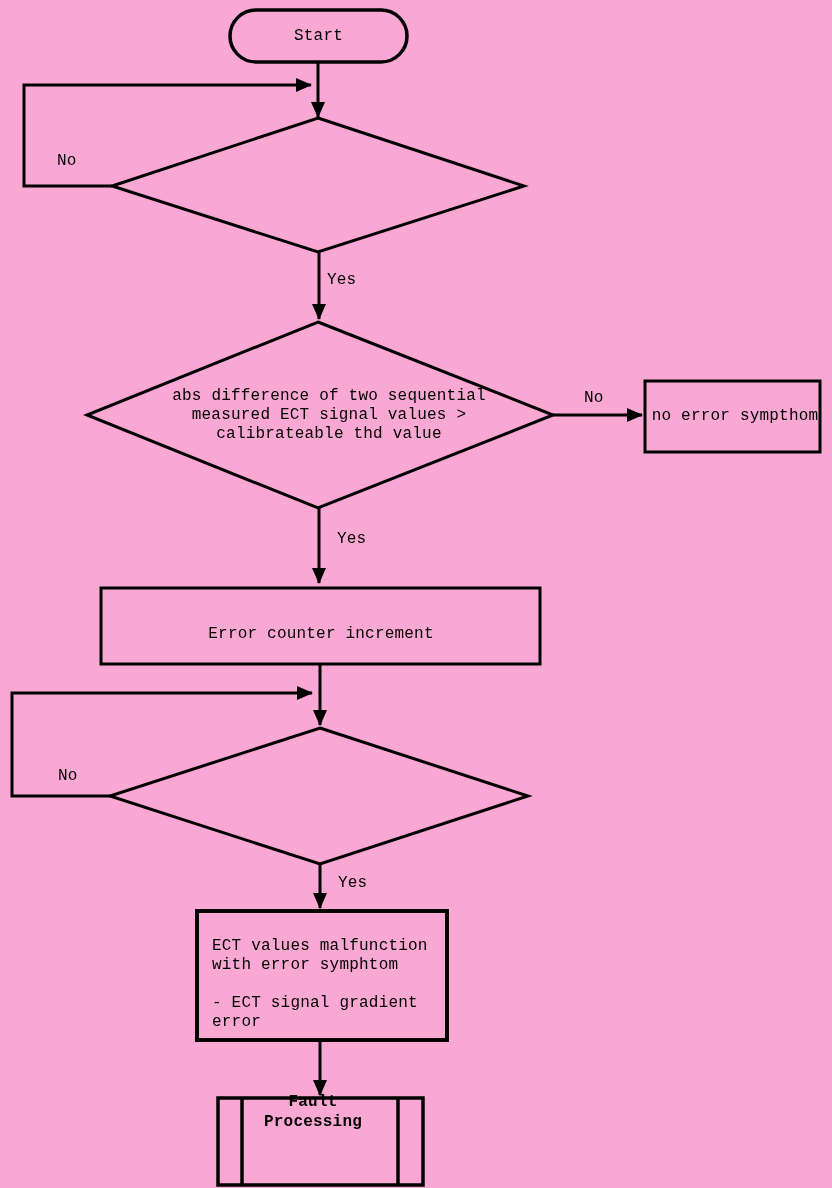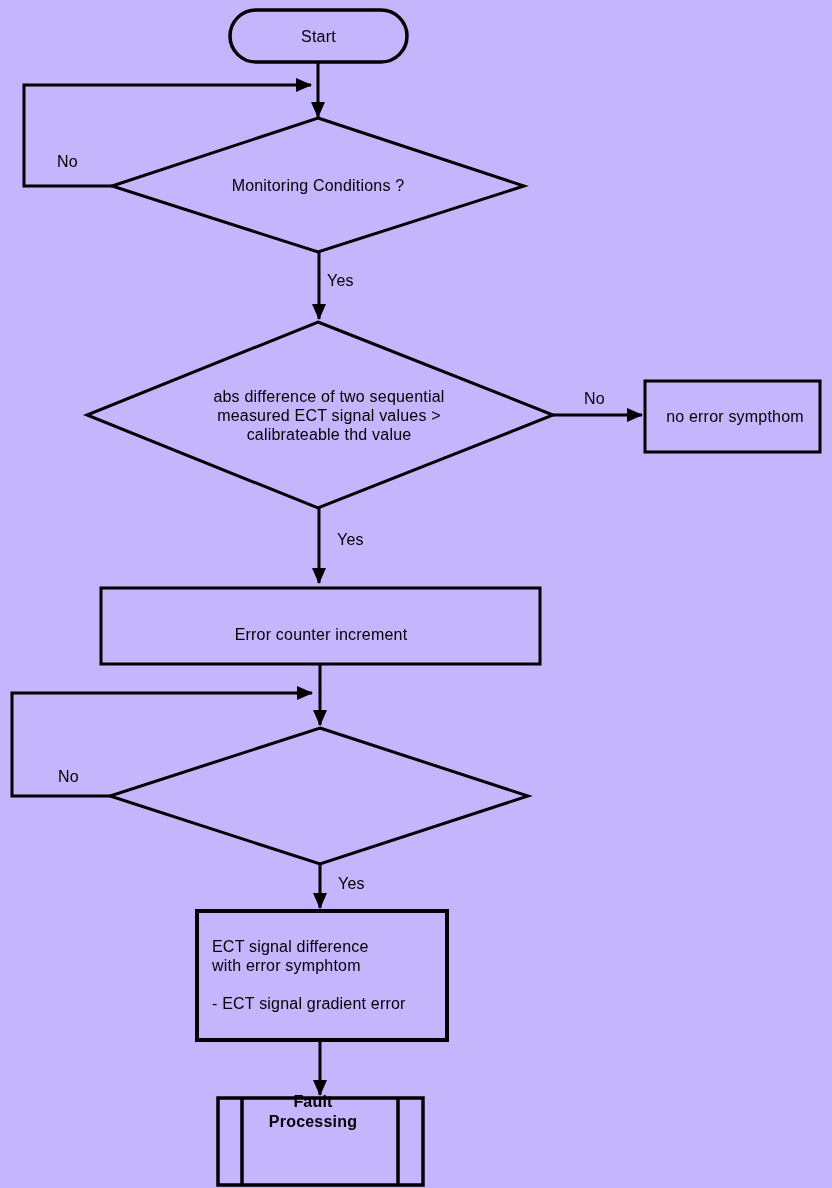--- a/index.html
+++ b/index.html
@@ -4,22 +4,22 @@
 <style>
   html, body {
     margin: 0;
     padding: 0;
     background: #ffffff;
   }
   .canvas {
     position: relative;
     width: 832px;
     height: 1188px;
-    background: #c4b5fd;
-    font-family: Liberation Sans, sans-serif;
+    background: #f9a8d4;
+    font-family: Liberation Mono, monospace;
     color: #000000;
     overflow: hidden;
   }
   .canvas svg {
     position: absolute;
     left: 0;
     top: 0;
   }
   .lbl {
     position: absolute;
@@ -88,32 +88,31 @@
       <polygon points="320,728 528,796 320,864 110,796"></polygon>
       <rect x="197" y="911" width="250" height="129" stroke-width="4"></rect>
       <rect x="218" y="1098" width="205" height="87" stroke-width="3.5"></rect>
       <path d="M242,1098 L242,1185" stroke-width="3.5"></path>
       <path d="M398,1098 L398,1185" stroke-width="3.5"></path>
     </g>
   </svg>
 
   <div class="lbl lbl-start center">Start</div>
 
-  <div class="lbl lbl-d1 center">Monitoring Conditions ?</div>
 
   <div class="lbl lbl-d2 center">abs difference of two sequential
 measured ECT signal values &gt;
 calibrateable thd value</div>
 
   <div class="lbl lbl-noerror flexcenter">no error sympthom</div>
 
   <div class="lbl lbl-counter flexcenter">Error counter increment</div>
 
 
-  <div class="lbl lbl-malfunction">ECT signal difference
+  <div class="lbl lbl-malfunction">ECT values malfunction
 with error symphtom
 
 - ECT signal gradient error</div>
 
   <div class="lbl lbl-fault center bold">Fault
 Processing</div>
 
   <div class="lbl lbl-no1">No</div>
 
   <div class="lbl lbl-yes1">Yes</div>

